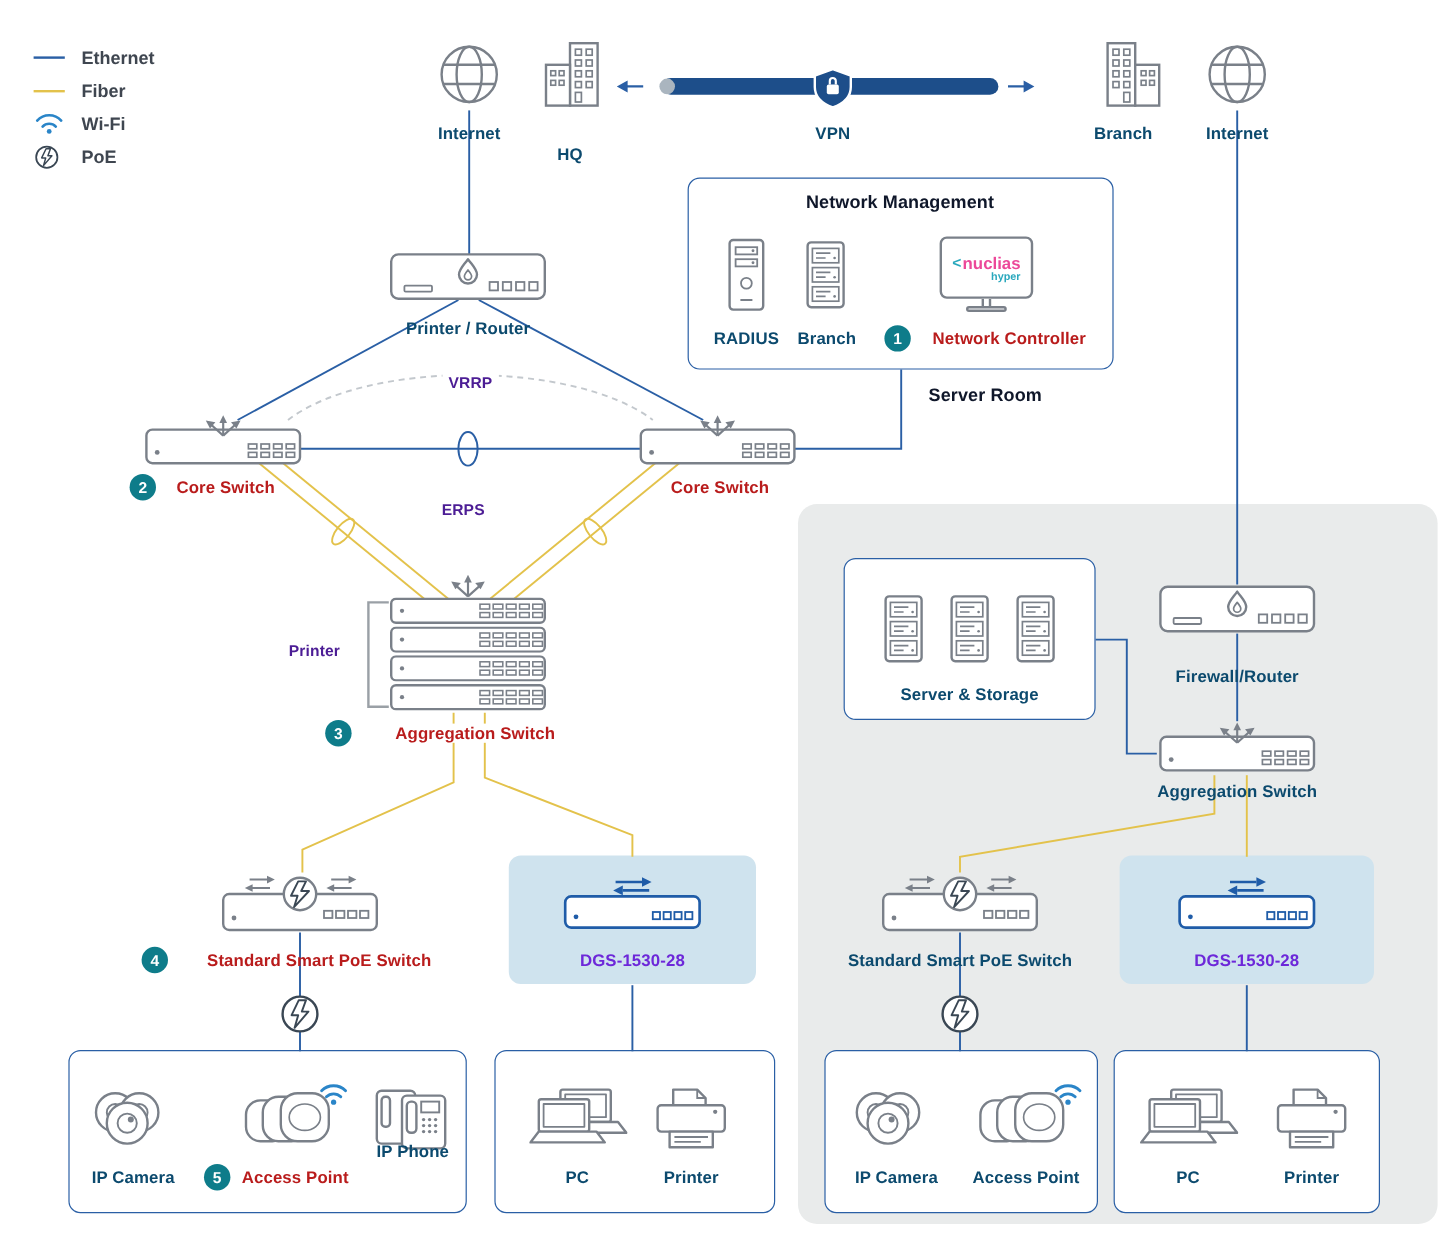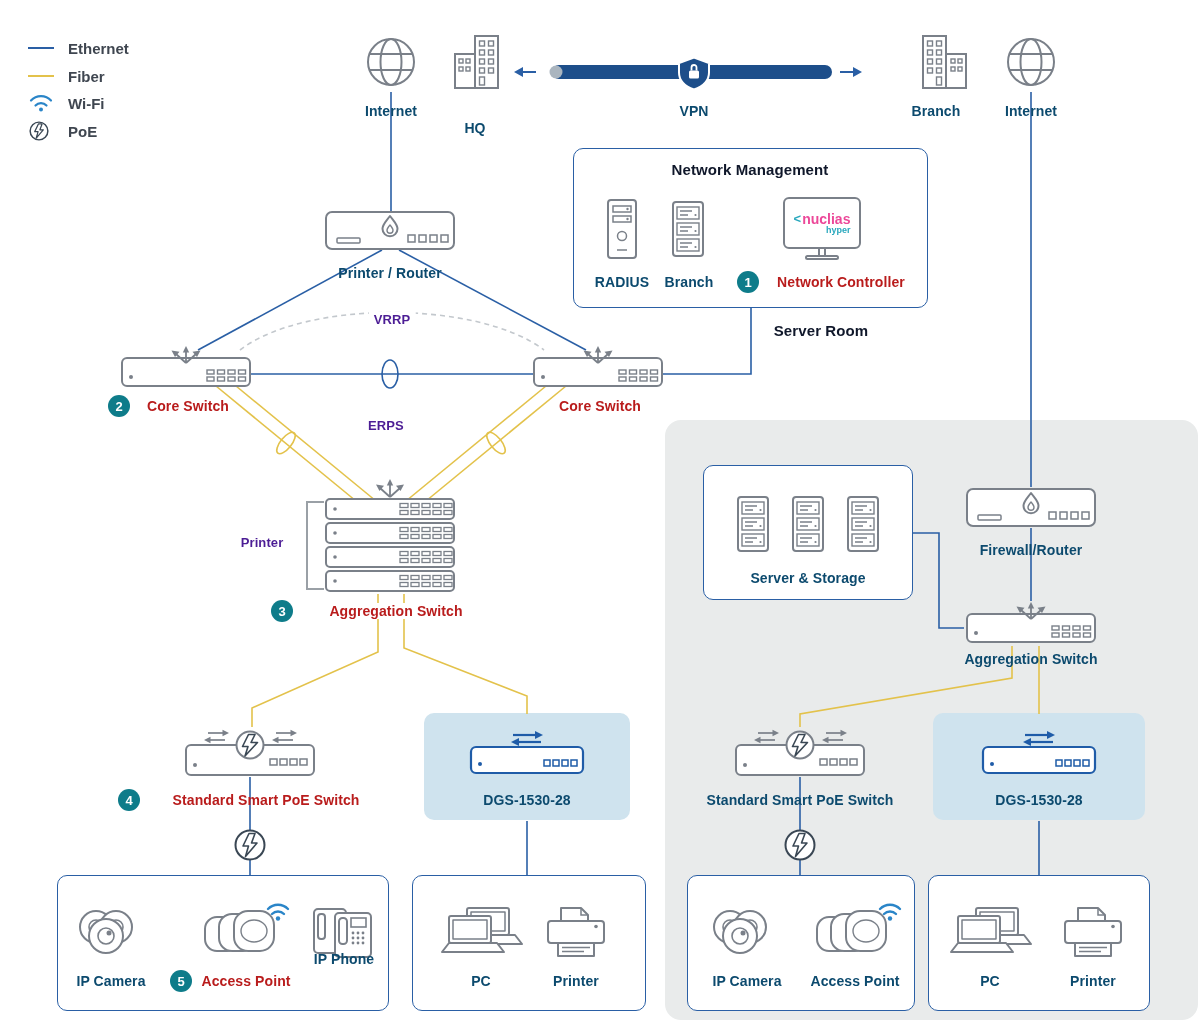--- a/index.html
+++ b/index.html
@@ -6,21 +6,21 @@
   html,body{background:#fff}
   body{font-family:"Liberation Sans",sans-serif}
   .canvas{position:relative;width:1200px;height:1034px;background:#fff;overflow:hidden}
   .panel{position:absolute;background:#e9ebeb;border-radius:16px;z-index:0}
   .bluebox{position:absolute;background:#fff;border:1.5px solid #2a5fa5;border-radius:10px;z-index:1}
   .hibox{position:absolute;background:#cfe3ee;border-radius:10px;z-index:1}
   #lines{position:absolute;left:0;top:0;z-index:2}
   .dev{position:absolute;z-index:3}
   .lbl{position:absolute;z-index:4;transform:translate(-50%,-50%);white-space:nowrap;font-size:14px;font-weight:600;color:#0c4a6e;letter-spacing:.1px}
   .teal{color:#b91c1c}
-  .blue{color:#0c4a6e}
+  .blue{color:#6d28d9}
   .muted{color:#4c1d95;font-size:13px}
   .bg{background:#fff;padding:0 5px}
   .title{font-size:15px;color:#0f172a}
   .badge{position:absolute;z-index:4;transform:translate(-50%,-50%);width:22px;height:22px;border-radius:50%;background:#0e7c8a;color:#fff;font-size:13px;font-weight:700;display:flex;align-items:center;justify-content:center}
   .legend-row{position:absolute;left:28px;display:flex;align-items:center;gap:10px;z-index:4;height:22px}
   .legend-icon{width:30px;display:flex;align-items:center}
   .legend-label{font-size:15px;font-weight:600;color:#3f4650}
   .swatch{width:26px;height:0;border-top:2px solid}
   .monitor{position:absolute;z-index:3;width:78px}
   .m-screen{width:78px;height:52px;border:2px solid #7a8089;border-radius:6px;background:#fff;display:flex;align-items:center;justify-content:center}
@@ -676,21 +676,21 @@
   <div class="lbl teal bg" style="left:396px;top:611px">Aggregation Switch</div>
   <div class="badge" style="left:129px;top:800px">4</div>
   <div class="lbl teal" style="left:266px;top:800px">Standard Smart PoE Switch</div>
   <div class="lbl blue" style="left:527px;top:800px">DGS-1530-28</div>
   <div class="lbl" style="left:111px;top:981px">IP Camera</div>
   <div class="badge" style="left:181px;top:981px">5</div>
   <div class="lbl teal" style="left:246px;top:981px">Access Point</div>
   <div class="lbl" style="left:344px;top:959px">IP Phone</div>
   <div class="lbl" style="left:481px;top:981px">PC</div>
   <div class="lbl" style="left:576px;top:981px">Printer</div>
-  <div class="lbl" style="left:1031px;top:550px">Firewall/Router</div>
+  <div class="lbl" style="left:1031px;top:563px">Firewall/Router</div>
   <div class="lbl" style="left:808px;top:578px">Server &amp; Storage</div>
   <div class="lbl" style="left:1031px;top:659px">Aggregation Switch</div>
   <div class="lbl" style="left:800px;top:800px">Standard Smart PoE Switch</div>
   <div class="lbl blue" style="left:1039px;top:800px">DGS-1530-28</div>
   <div class="lbl" style="left:747px;top:981px">IP Camera</div>
   <div class="lbl" style="left:855px;top:981px">Access Point</div>
   <div class="lbl" style="left:990px;top:981px">PC</div>
   <div class="lbl" style="left:1093px;top:981px">Printer</div>
 
 </div>

